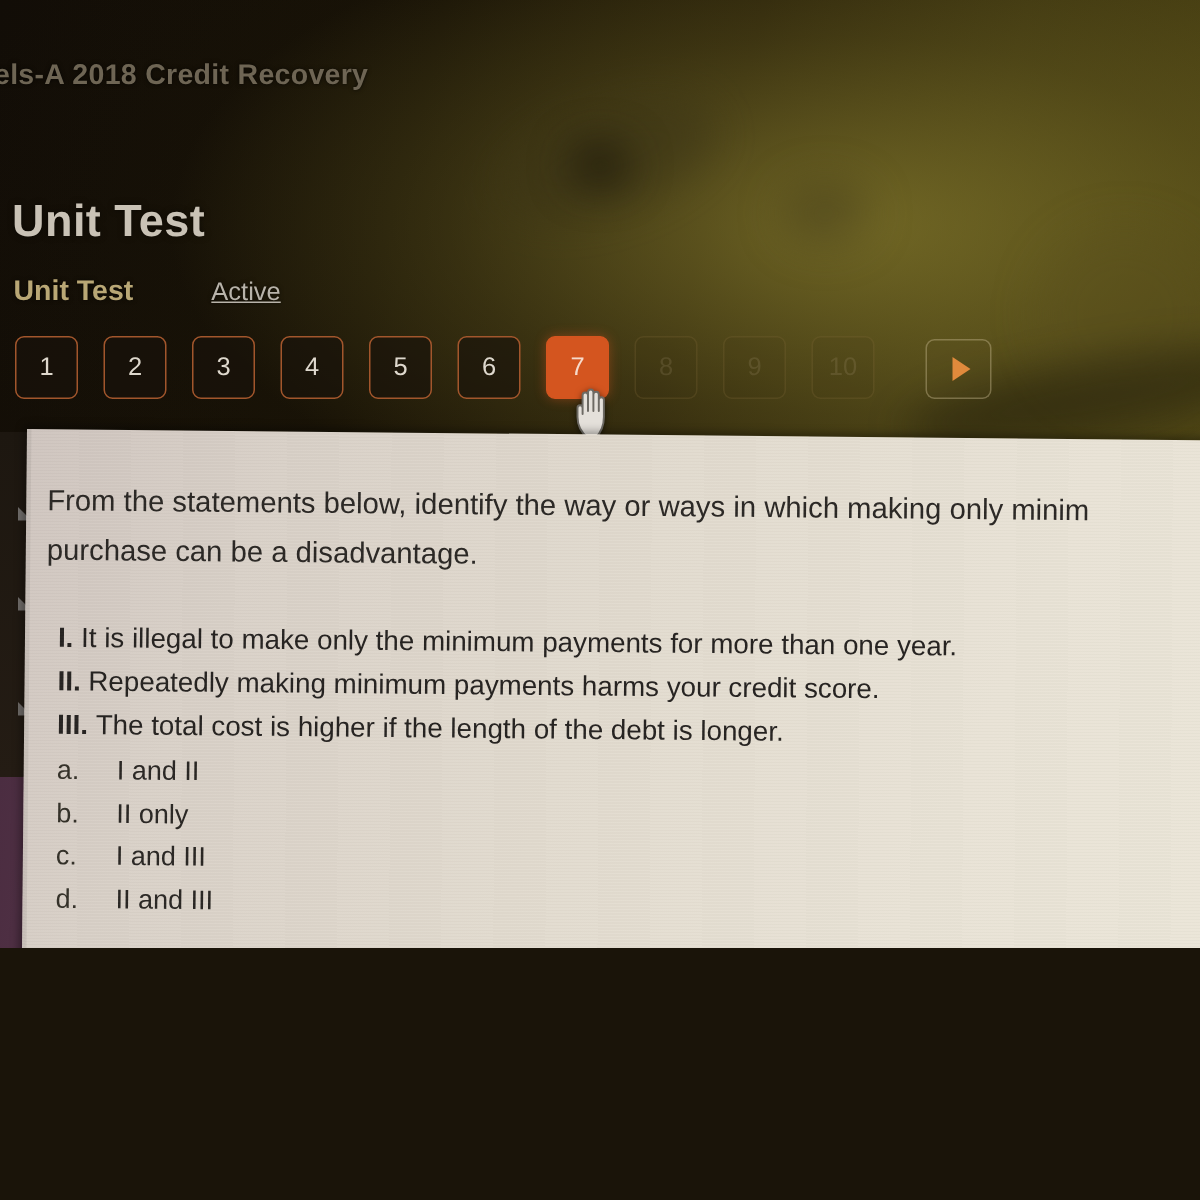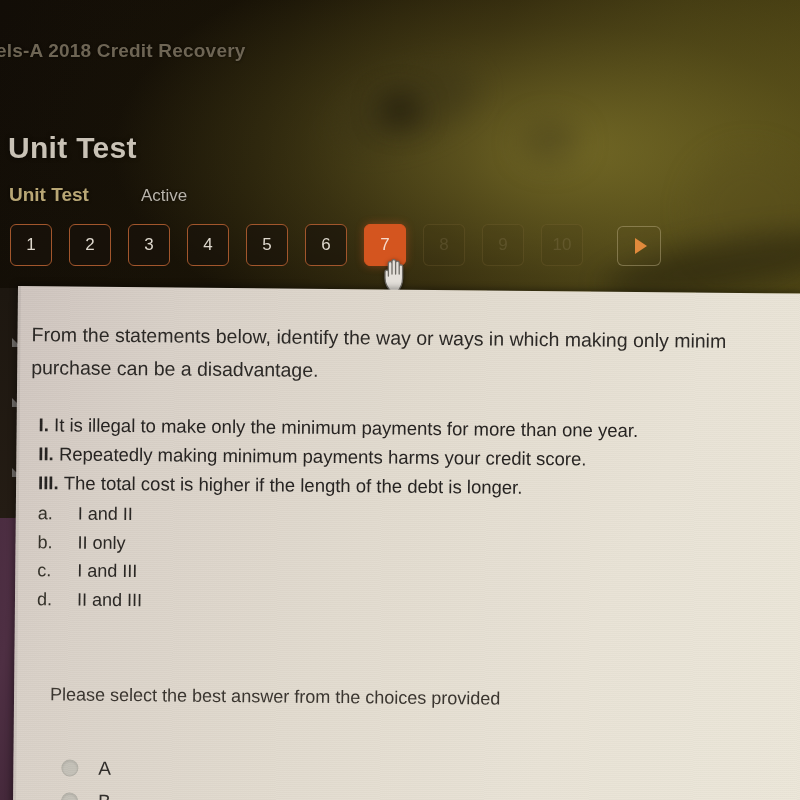--- a/index.html
+++ b/index.html
@@ -9,21 +9,21 @@
     width: 800px;
     height: 800px;
     overflow: hidden;
     background: #1a1409;
     font-family: "Liberation Sans", sans-serif;
   }
 
   #screen {
     position: relative;
     width: 800px;
-    height: 800px;
+    height: 632px;
     overflow: hidden;
     background: #120e06;
   }
 
   
   .app-header {
     position: absolute;
     left: 0; top: 0;
     width: 800px;
     height: 300px;
@@ -80,20 +80,21 @@
     font-size: 19px;
     font-weight: bold;
     color: #b9a775;
     margin-right: 52px;
     text-shadow: 0 0 3px rgba(0,0,0,0.6);
   }
   .tab-status {
     font-size: 17px;
     color: #b8b3aa;
     text-shadow: 0 0 3px rgba(0,0,0,0.6);
+    text-decoration: underline;
   }
 
   
   .pager {
     position: absolute;
     left: 10px;
     top: 224px;
     display: flex;
     align-items: center;
   }

